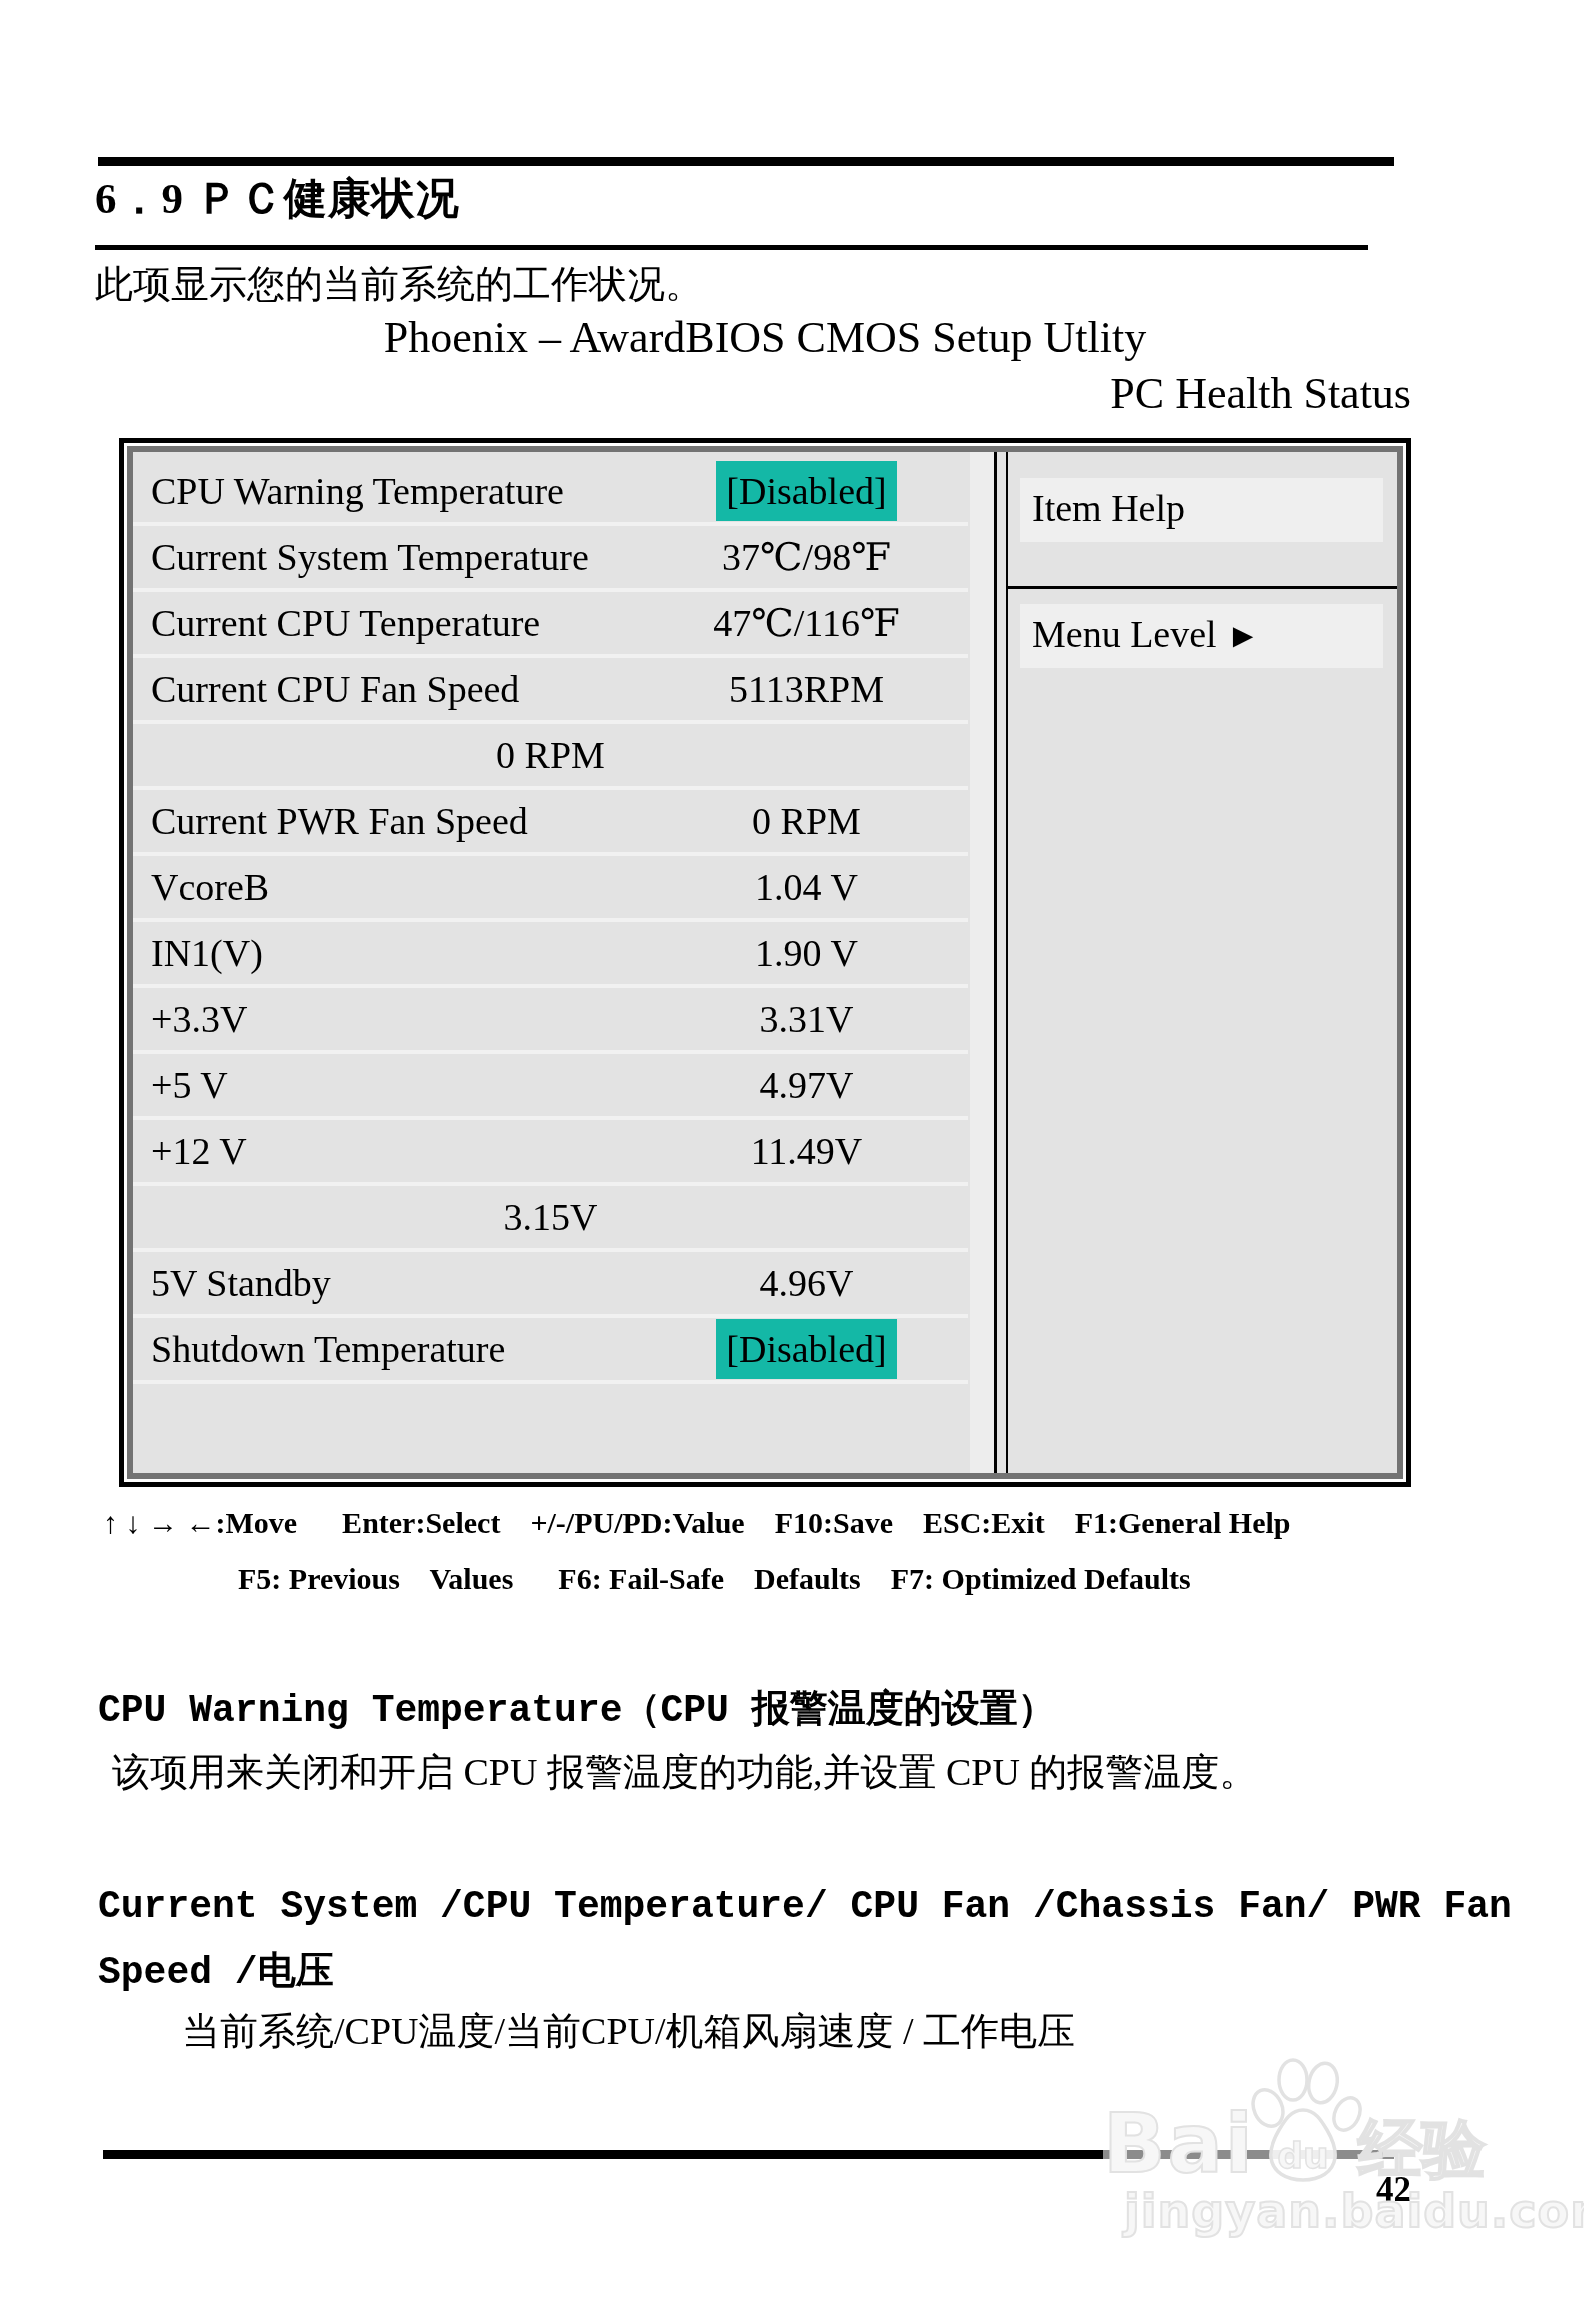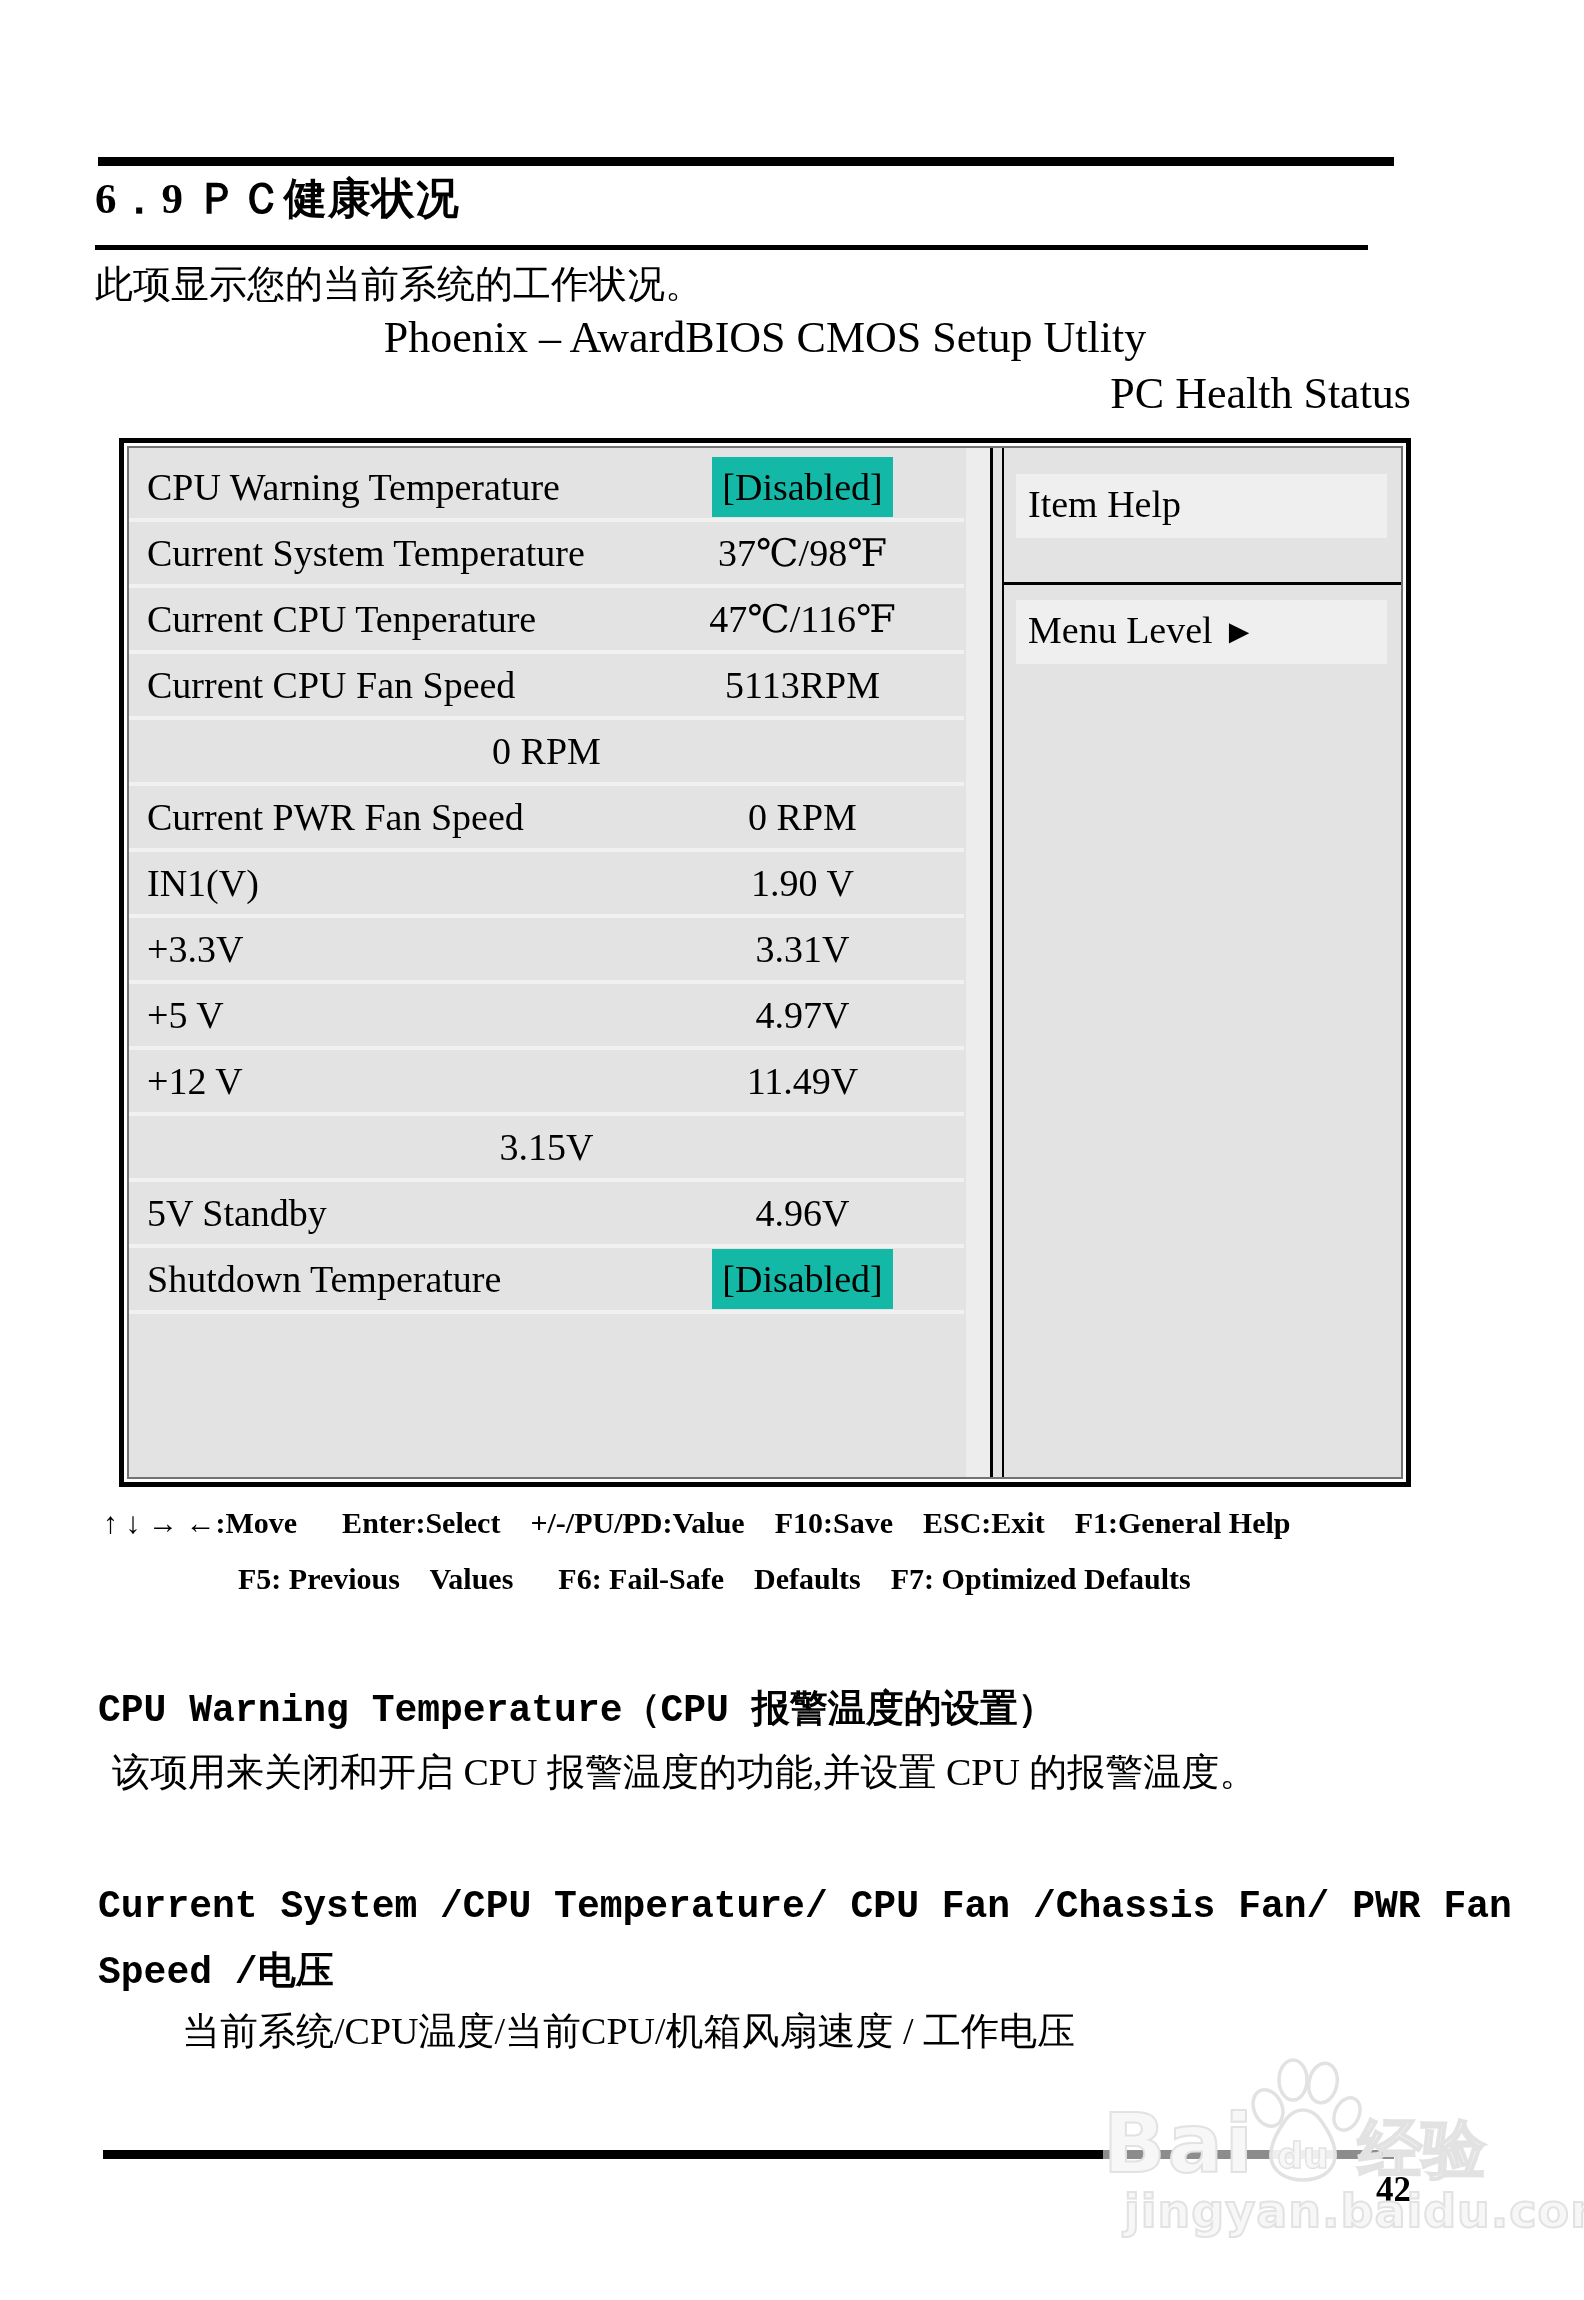--- a/index.html
+++ b/index.html
@@ -16,21 +16,21 @@
 
   #doc-title{left:95px;top:170px;font-size:43px;font-weight:bold;letter-spacing:1px;white-space:pre}
   #intro{left:95px;top:259px;font-size:38px;white-space:pre}
 
   #bios-title1{left:119px;top:312px;width:1292px;text-align:center;font-size:44px}
   #bios-title2{left:119px;top:368px;width:1292px;text-align:right;font-size:44px}
 
   
   #bios{left:119px;top:438px;width:1292px;height:1049px;border:5px solid #000;
         padding:3px;box-sizing:border-box;background:#fff}
-  #bios-inner{border:2px solid #737373;height:100%;box-sizing:border-box;display:flex;background:#e3e3e3}
+  #bios-inner{border:6px solid #737373;height:100%;box-sizing:border-box;display:flex;background:#e3e3e3}
 
   #lpane{width:861px;position:relative;box-sizing:border-box;padding-top:8px}
   #lpane::after{content:'';position:absolute;right:0;top:0;width:24px;height:100%;background:#ededed}
   #pane-divider{width:9px;border-left:3px solid #000;border-right:2px solid #000;background:#e3e3e3}
   #rpane{flex:1;position:relative}
 
   .brow{box-sizing:border-box;height:66px;border-bottom:4px solid #f1f1f1;margin-right:26px;
         display:flex;align-items:center;font-size:38px}
   .blabel{flex:0 0 512px;padding-left:18px;box-sizing:border-box;white-space:nowrap}
   .bvalue{flex:1;text-align:center;white-space:nowrap}
@@ -98,20 +98,24 @@
             <span class="bvalue"><span>5113RPM</span></span>
           </div>
           <div class="brow">
             <span class="bvalue"><span>0 RPM</span></span>
           </div>
           <div class="brow">
             <span class="blabel">Current PWR Fan Speed</span>
             <span class="bvalue"><span>0 RPM</span></span>
           </div>
           <div class="brow">
+            <span class="blabel">VcoreB</span>
+            <span class="bvalue"><span>1.04 V</span></span>
+          </div>
+          <div class="brow">
             <span class="blabel">IN1(V)</span>
             <span class="bvalue"><span>1.90 V</span></span>
           </div>
           <div class="brow">
             <span class="blabel">+3.3V</span>
             <span class="bvalue"><span>3.31V</span></span>
           </div>
           <div class="brow">
             <span class="blabel">+5 V</span>
             <span class="bvalue"><span>4.97V</span></span>

